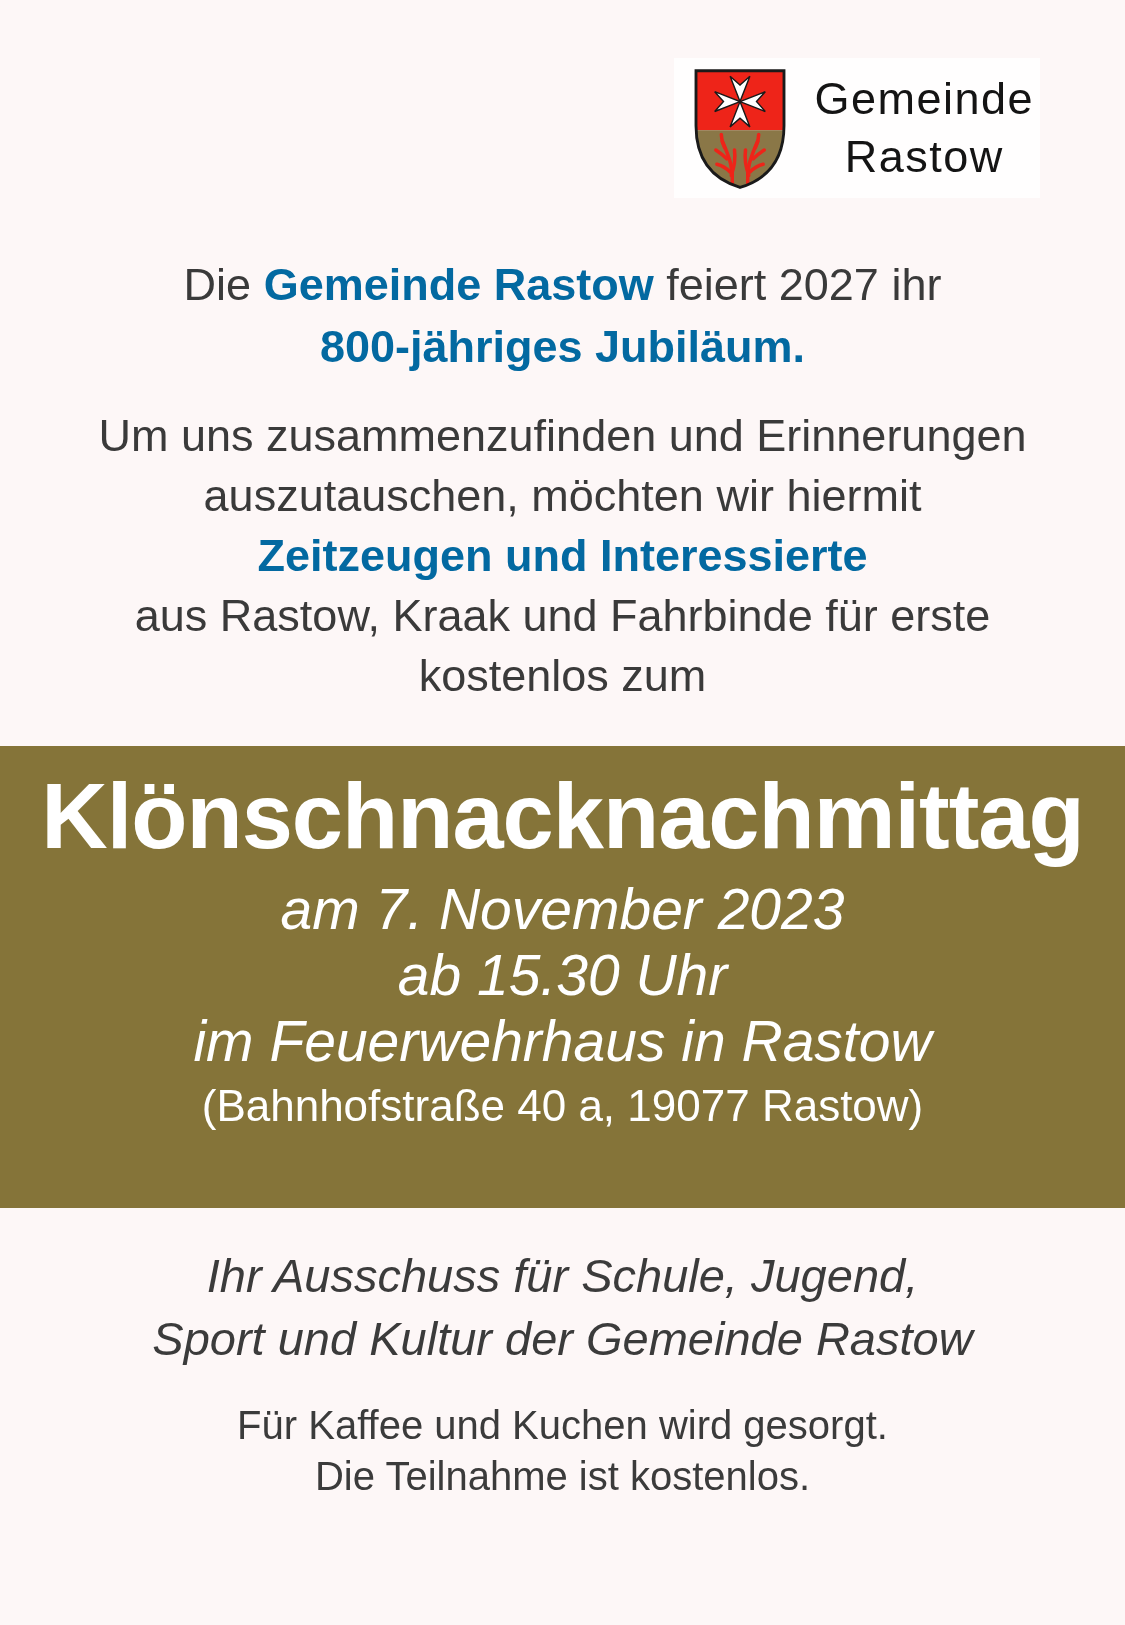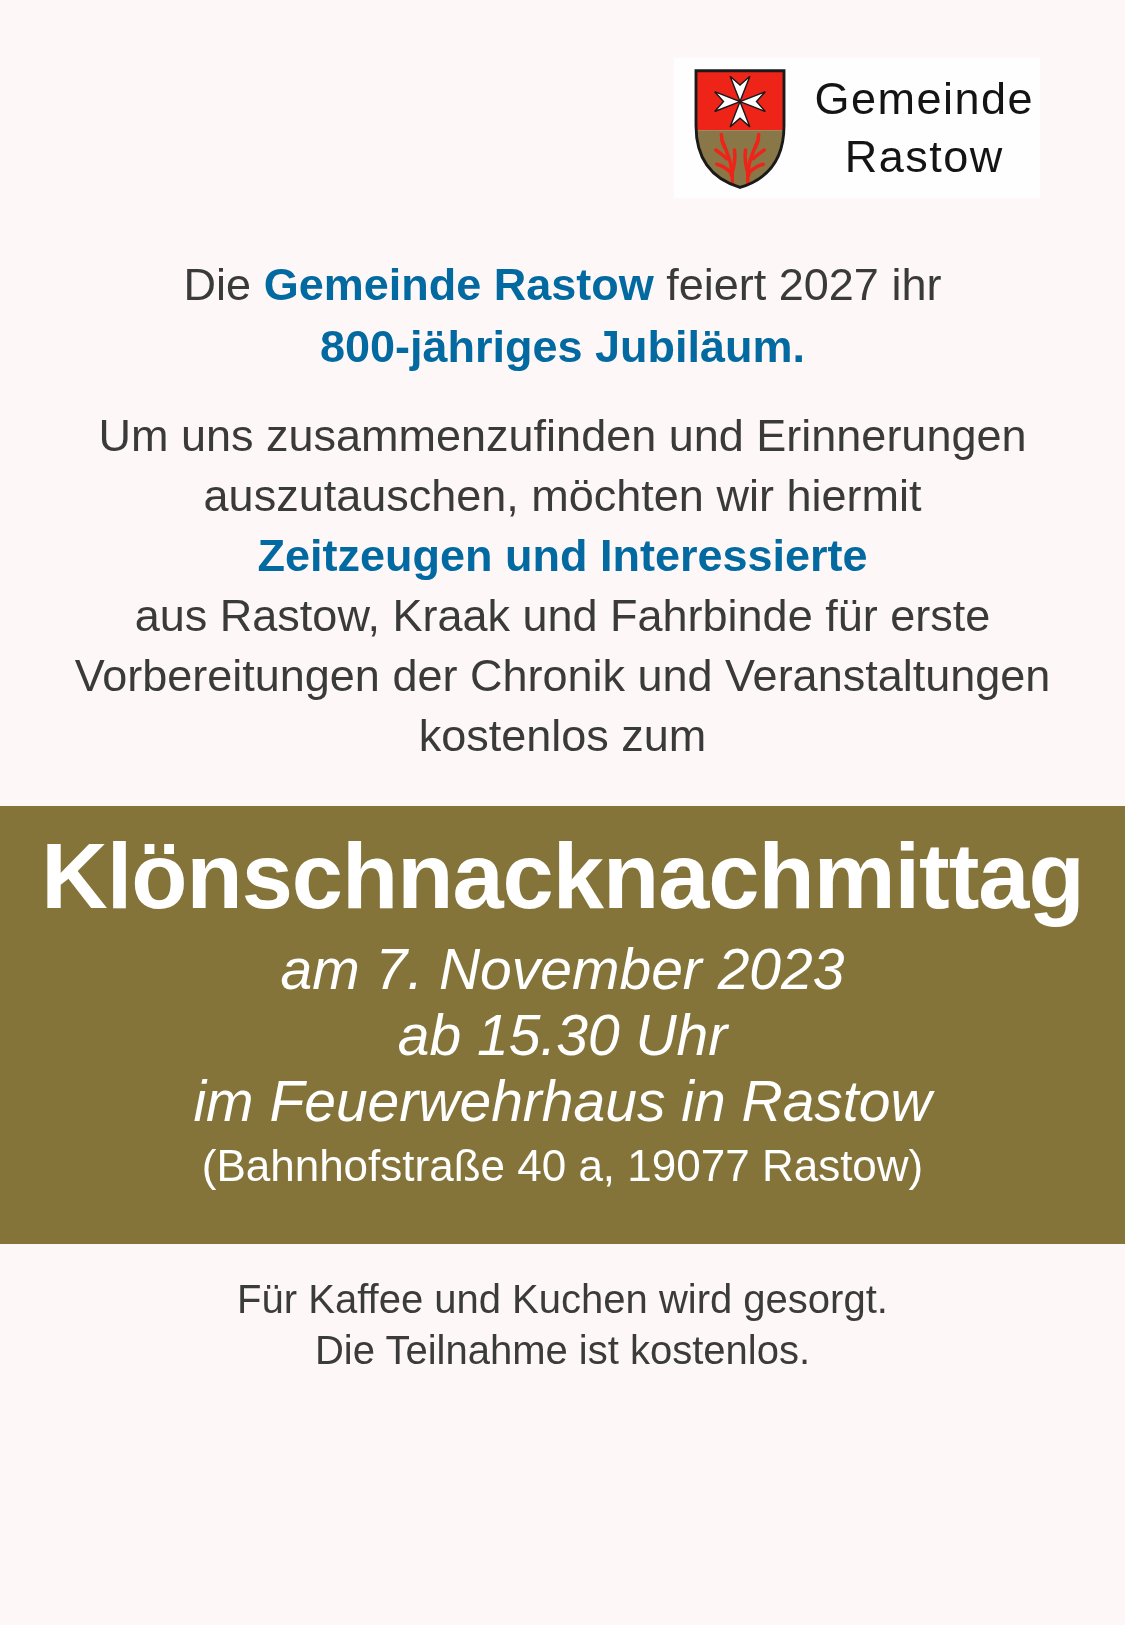--- a/index.html
+++ b/index.html
@@ -31,21 +31,21 @@
 
   
   .invitation { margin-top: 28px; text-align: center; font-size: 45px; line-height: 60px; }
 
   
   .banner {
     margin-top: 40px;
     background: #857439;
     color: #ffffff;
     text-align: center;
-    padding: 10px 0 48px 0;
+    padding: 10px 0 72px 0;
   }
   .banner-title { font-size: 92px; font-weight: 700; line-height: 120px; letter-spacing: -1px; }
   .banner-line { font-size: 57px; font-weight: 400; font-style: italic; line-height: 66px; }
   .banner-address { font-size: 44px; font-weight: 400; line-height: 60px; margin-top: 2px; }
 
   
   .signature { margin-top: 36px; text-align: center; font-style: italic; font-size: 47px; line-height: 63px; color: #3b3b3b; }
 
   
   .footer { margin-top: 30px; text-align: center; font-size: 40px; line-height: 51px; color: #3b3b3b; }
@@ -103,31 +103,34 @@
   <div class="intro">
     <div><span>Die </span><b>Gemeinde Rastow</b><span> feiert 2027 ihr</span></div>
     <div><b>800-jähriges Jubiläum.</b></div>
   </div>
 
   <div class="invitation">
     <div class="inv-line">Um uns zusammenzufinden und Erinnerungen</div>
     <div class="inv-line">auszutauschen, möchten wir hiermit</div>
     <div class="inv-line bold">Zeitzeugen und Interessierte</div>
     <div class="inv-line">aus Rastow, Kraak und Fahrbinde für erste</div>
-    <div class="inv-line">Vorbereitungen der Chronik und Veranstaltungen</div>
     <div class="inv-line">kostenlos zum</div>
   </div>
 
   <div class="banner">
     <div class="banner-title">Klönschnacknachmittag</div>
     <div class="banner-line">am 7. November 2023</div>
     <div class="banner-line">ab 15.30 Uhr</div>
     <div class="banner-line">im Feuerwehrhaus in Rastow</div>
     <div class="banner-address">(Bahnhofstraße 40 a, 19077 Rastow)</div>
   </div>
 
+  <div class="signature">
+    <div>Ihr Ausschuss für Schule, Jugend,</div>
+    <div>Sport und Kultur der Gemeinde Rastow</div>
+  </div>
 
   <div class="footer">
     <div>Für Kaffee und Kuchen wird gesorgt.</div>
     <div>Die Teilnahme ist kostenlos.</div>
   </div>
 
 </div>
 
 </body></html>

